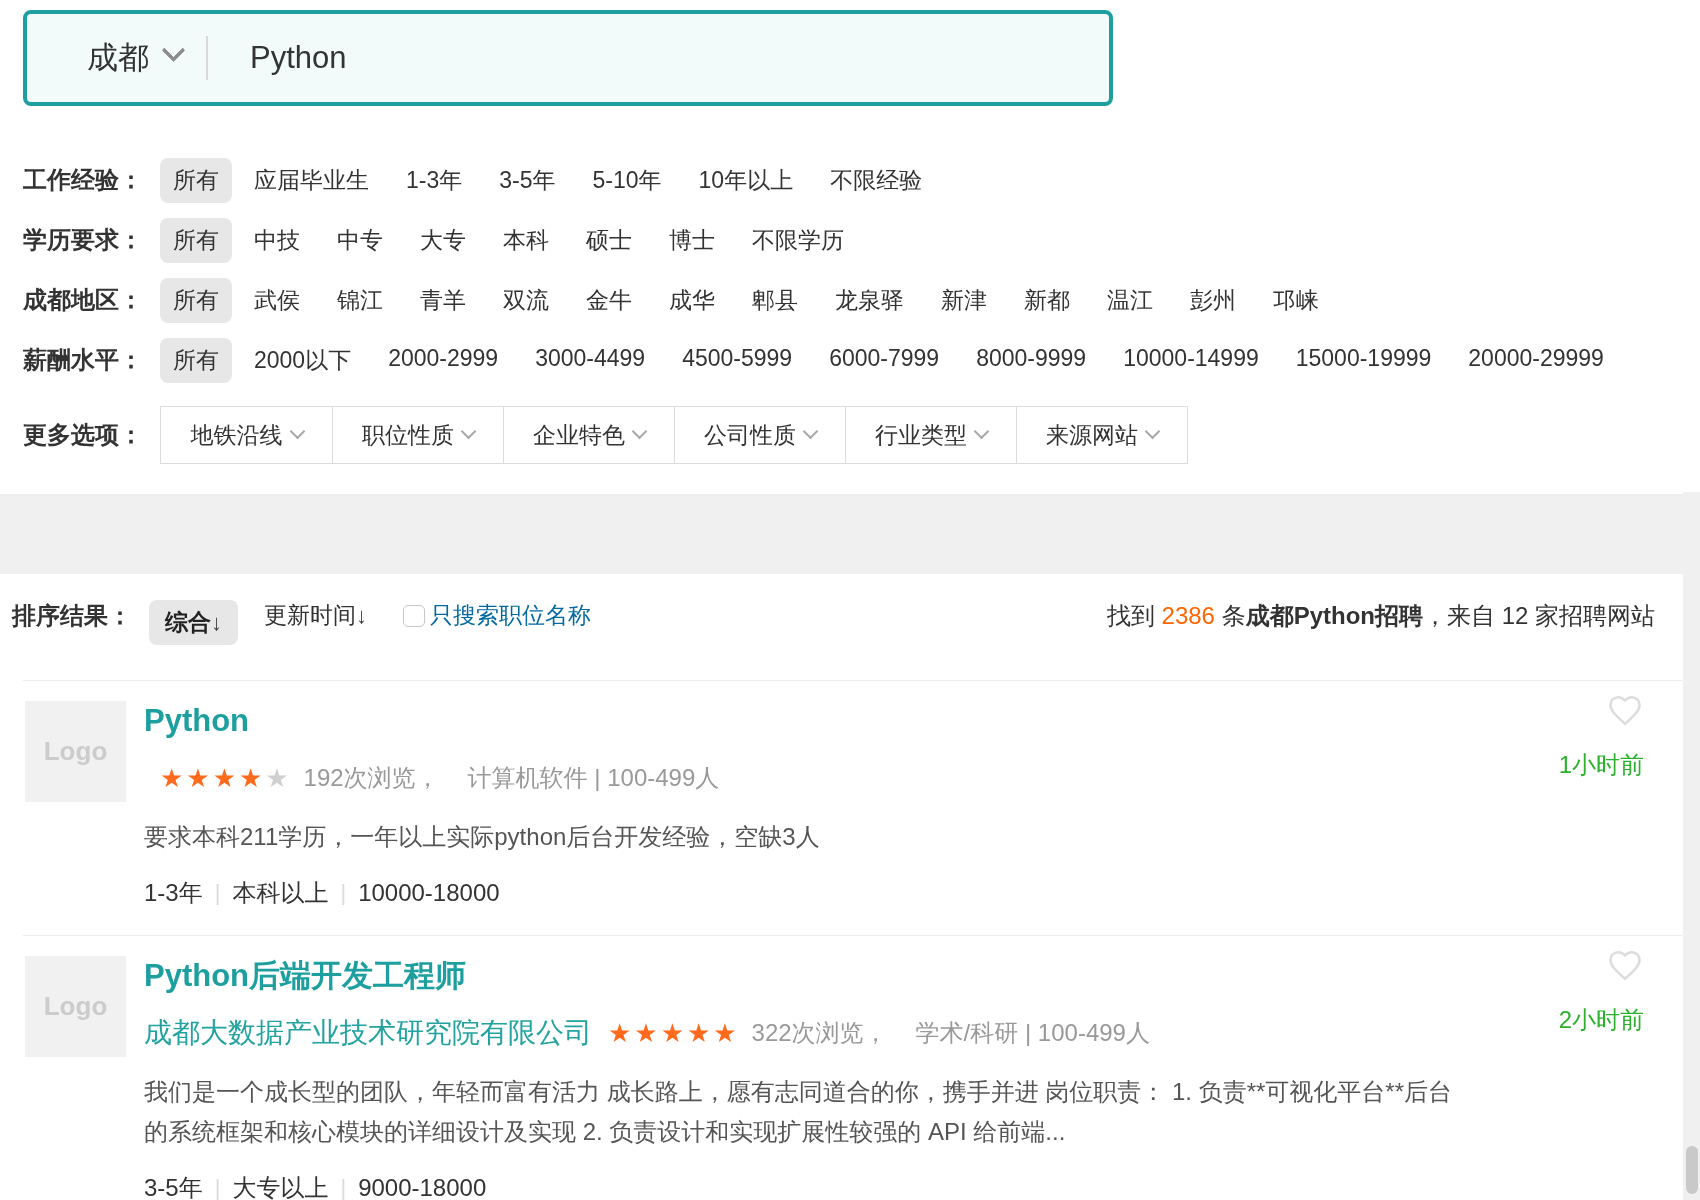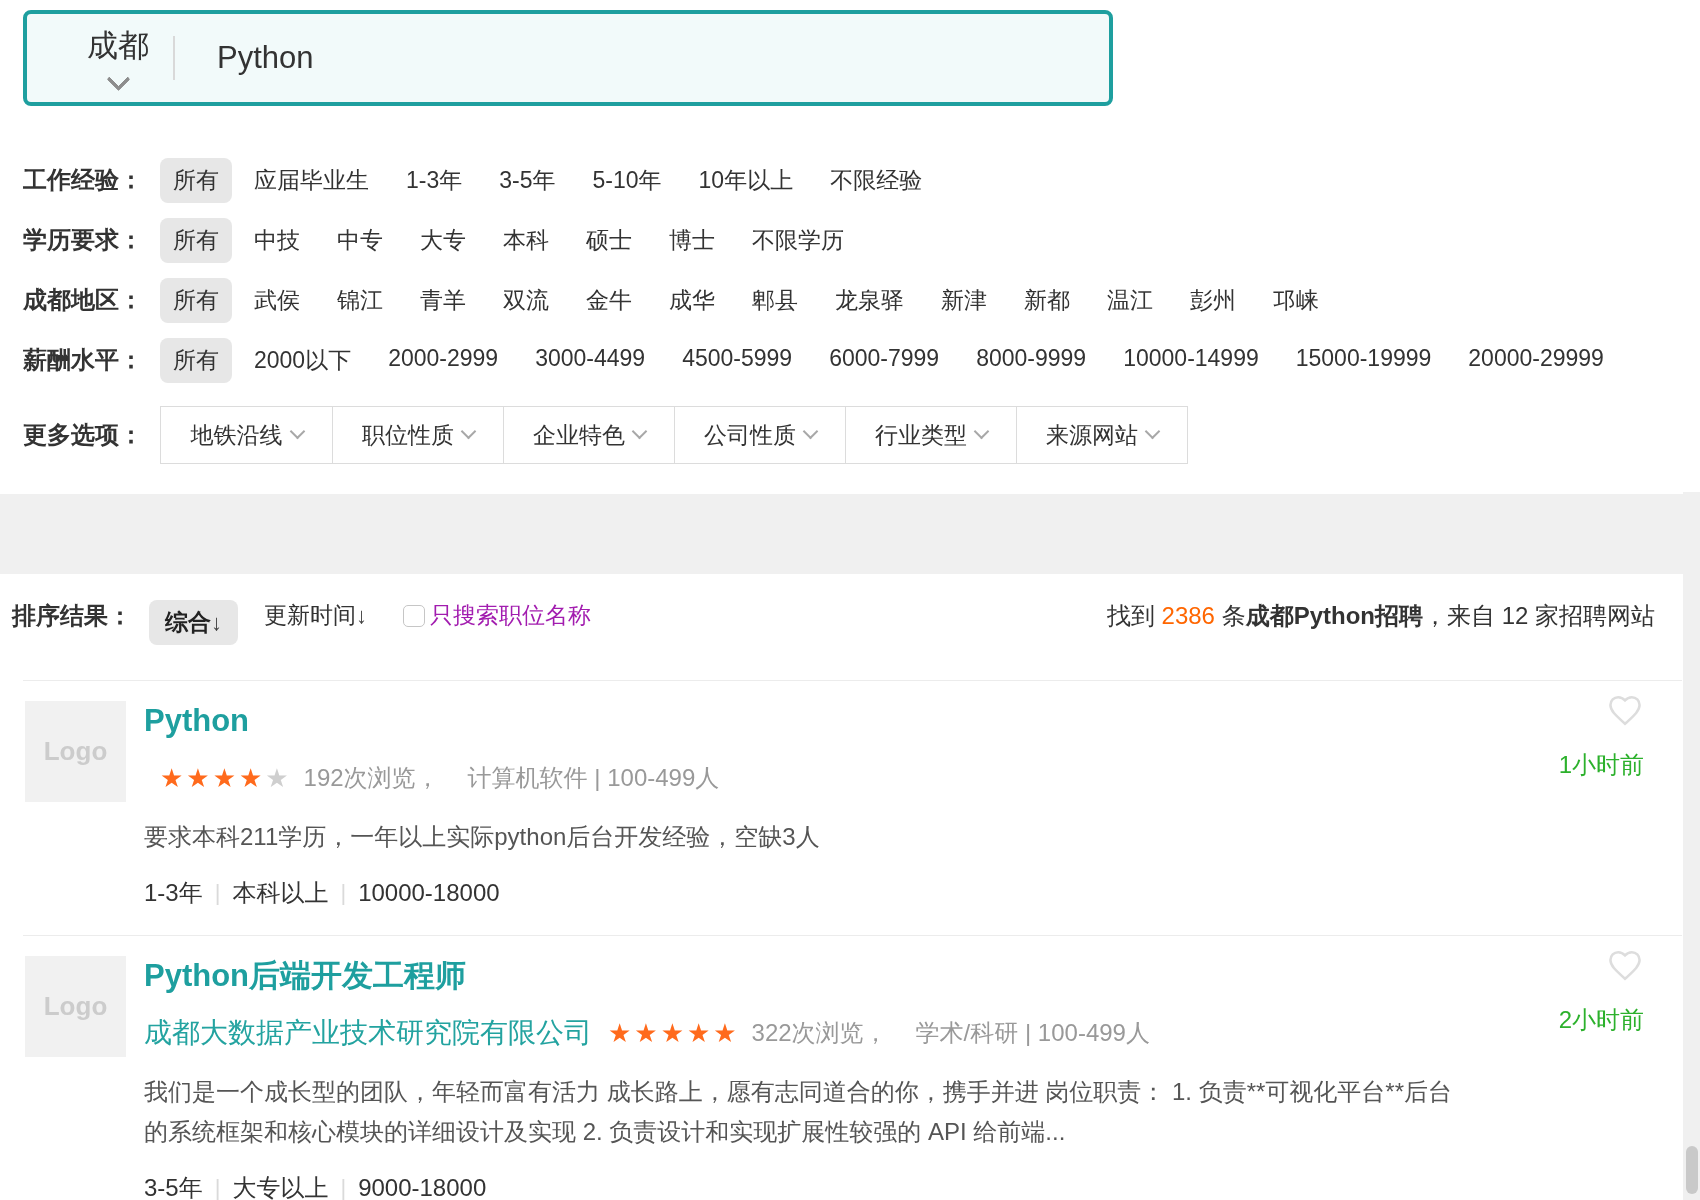--- a/index.html
+++ b/index.html
@@ -9,21 +9,21 @@
     background: #fff; color: #333;
     font-family: "Liberation Sans", "DejaVu Sans", sans-serif;
   }
   
   .search-bar { position: relative; margin: 10px 0 0 23px; width: 1090px; height: 96px; }
   .search-box {
     position: absolute; left: 0; top: 0; width: 100%; height: 96px;
     border: 4px solid #1e9f9f; border-radius: 8px; background: #f2fafa;
     display: flex; align-items: center;
   }
-  .city-select { display: flex; align-items: center; gap: 16px; padding: 0 24px 0 60px; cursor: pointer; flex-direction: column; }
+  .city-select { display: flex; align-items: center; gap: 16px; padding: 0 24px 0 60px; cursor: pointer; }
   .city-label { font-size: 31px; color: #333; }
   .chev {
     width: 17px; height: 17px; border-left: 4px solid #8d8d8d; border-bottom: 4px solid #8d8d8d;
     transform: rotate(-45deg) translate(3px,-3px); border-radius: 2px; margin-top: -8px;
   }
   .vline { width: 2px; height: 44px; background: #d9d9d9; flex: none; }
   .search-input {
     flex: 1; height: 80px; border: none; outline: none; background: transparent;
     font-size: 31px; color: #333; padding-left: 42px;
     font-family: "Liberation Sans", "DejaVu Sans", sans-serif;
@@ -66,21 +66,21 @@
     background: #e7e7e7; border-radius: 8px; padding: 7px 16px; font-size: 23px;
     font-weight: bold; cursor: pointer; color: #222;
   }
   .sort-arrow { font-weight: normal; font-size: 22px; color: #444; }
   .sort-time { margin-left: 26px; font-size: 23px; cursor: pointer; color: #333; }
   .cb-wrap { display: flex; align-items: center; margin-left: 36px; cursor: pointer; }
   .checkbox {
     width: 22px; height: 22px; border: 1px solid #c6c6c6; border-radius: 5px; background: #fff;
     margin-right: 5px; flex: none;
   }
-  .cb-label { font-size: 23px; color: #a21caf; }
+  .cb-label { font-size: 23px; color: #0369a1; }
   .result { margin-left: auto; font-size: 24px; color: #333; white-space: nowrap; }
   .result .cnt { color: #ff6600; }
   .result .strong { font-weight: bold; }
   
   .jobs { margin: 36px 18px 0 23px; }
   .job { position: relative; border-top: 1px solid #ececec; padding: 20px 0 26px 2px; display: flex; cursor: pointer; }
   .logo-box {
     width: 101px; height: 101px; background: #f1f1f1; flex: none;
     display: flex; align-items: center; justify-content: center;
     color: #cccccc; font-size: 26px; font-weight: bold;

